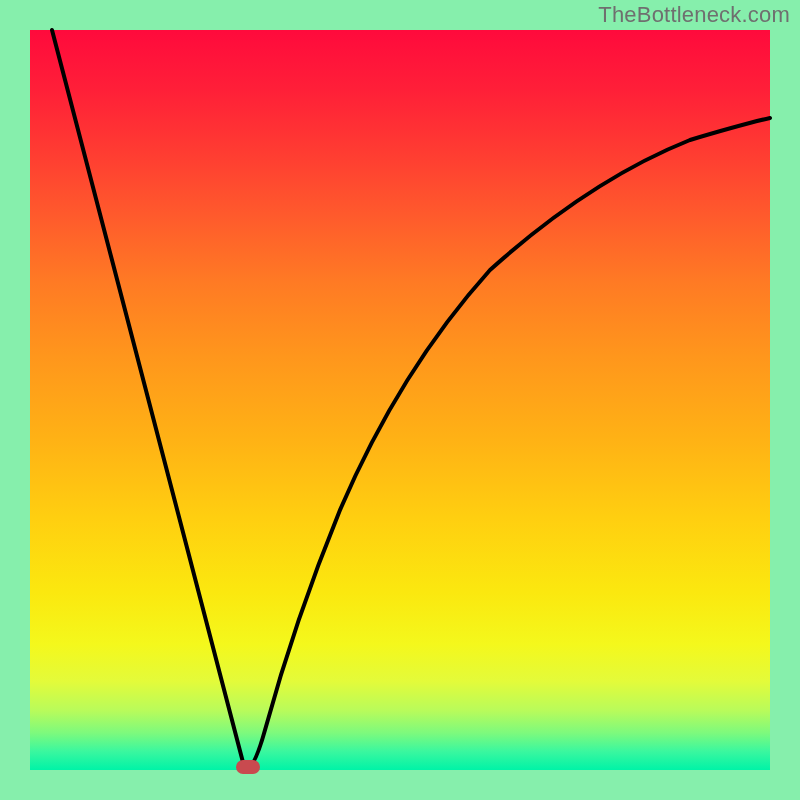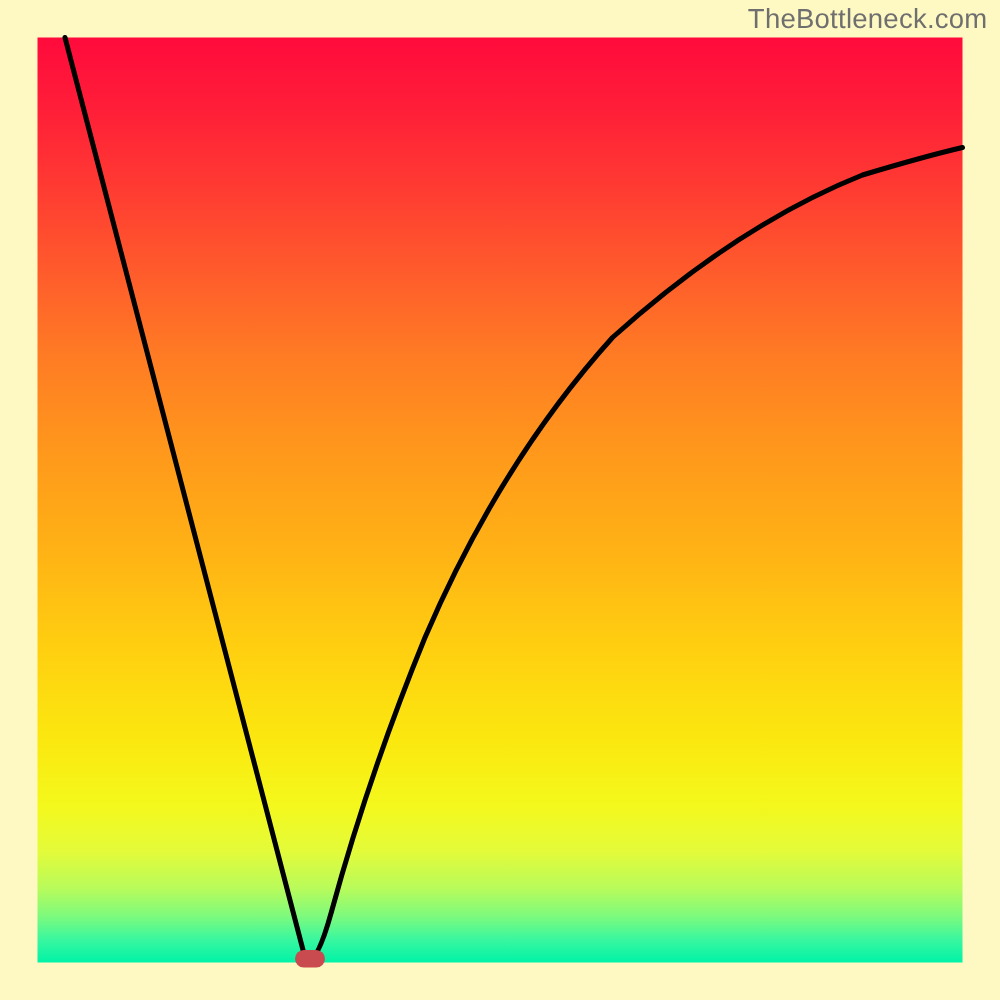--- a/index.html
+++ b/index.html
@@ -1,16 +1,16 @@
 <!DOCTYPE html>
 <html><head>
 <meta charset="utf-8">
 <style>
   html,body{margin:0;padding:0;width:800px;height:800px;background:#000;overflow:hidden;font-family:Arial,Helvetica,sans-serif}
-  .frame{position:absolute;left:0;top:0;width:800px;height:800px;background:#fef9c3}
+  .frame{position:absolute;left:0;top:0;width:800px;height:800px;background:#86efac}
   .plot{position:absolute;left:30px;top:30px;width:740px;height:740px;
         background:linear-gradient(to bottom,
           #ff0a3c 0%,
           #ff1f38 8%,
           #ff3a32 16%,
           #ff5a2c 25%,
           #ff7a24 34%,
           #ff961c 44%,
           #ffb115 55%,
           #ffcf10 66%,

